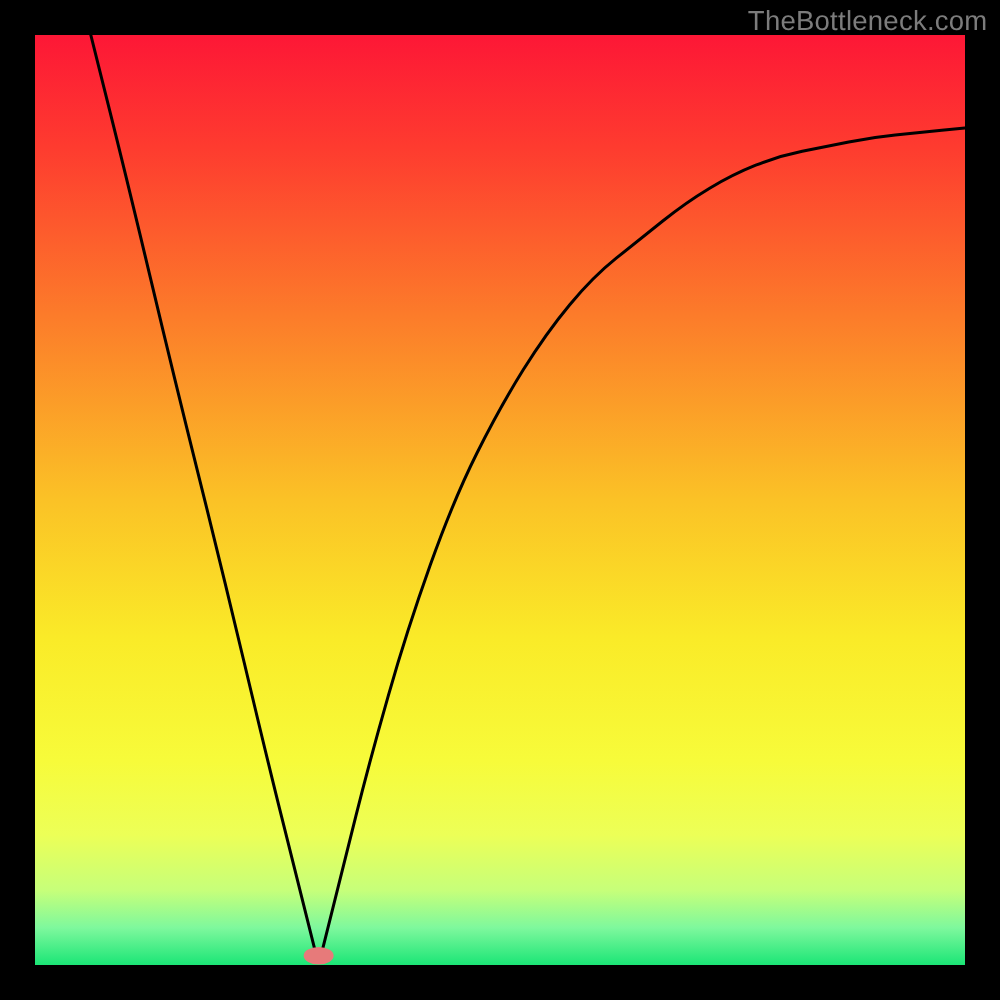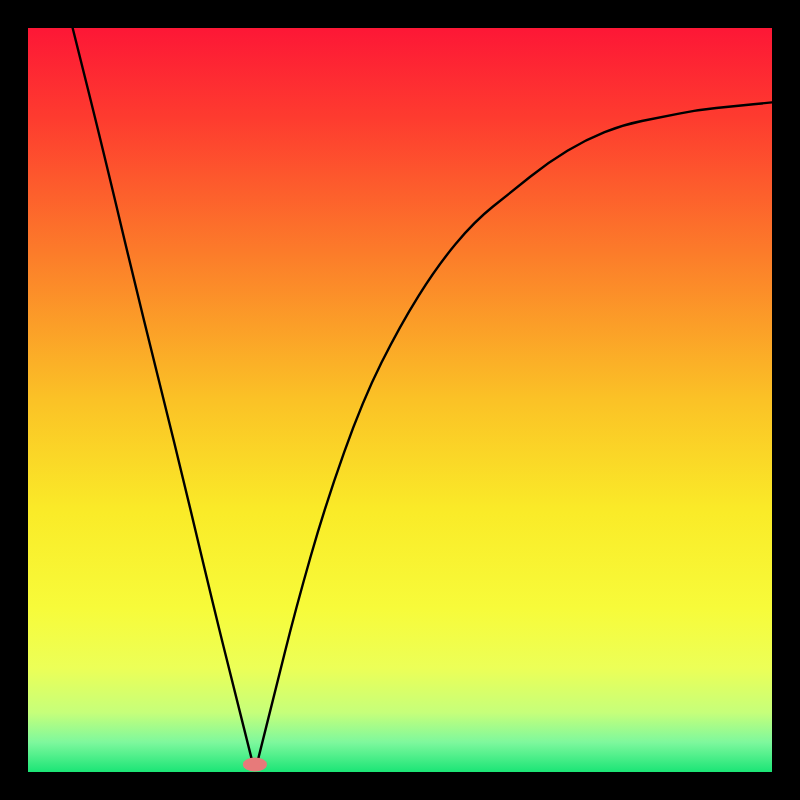--- a/index.html
+++ b/index.html
@@ -35,20 +35,21 @@
     font-weight: 500;
     letter-spacing: 0.2px;
     z-index: 5;
   }
   svg { display: block; }
 </style>
 </head>
 <body>
 
 <div class="wrap">
+  <div class="watermark">TheBottleneck.com</div>
   <div class="frame">
     <div class="plot">
       <svg id="chart-svg" width="744" height="744" viewBox="0 0 744 744" preserveAspectRatio="none">
           <defs>
             <linearGradient id="bg-grad" x1="0" y1="0" x2="0" y2="1">
               <stop offset="0%" stop-color="#fd1736"></stop>
               <stop offset="12%" stop-color="#fe3b2f"></stop>
               <stop offset="30%" stop-color="#fc7b2a"></stop>
               <stop offset="50%" stop-color="#fbc226"></stop>
               <stop offset="65%" stop-color="#faeb28"></stop>

